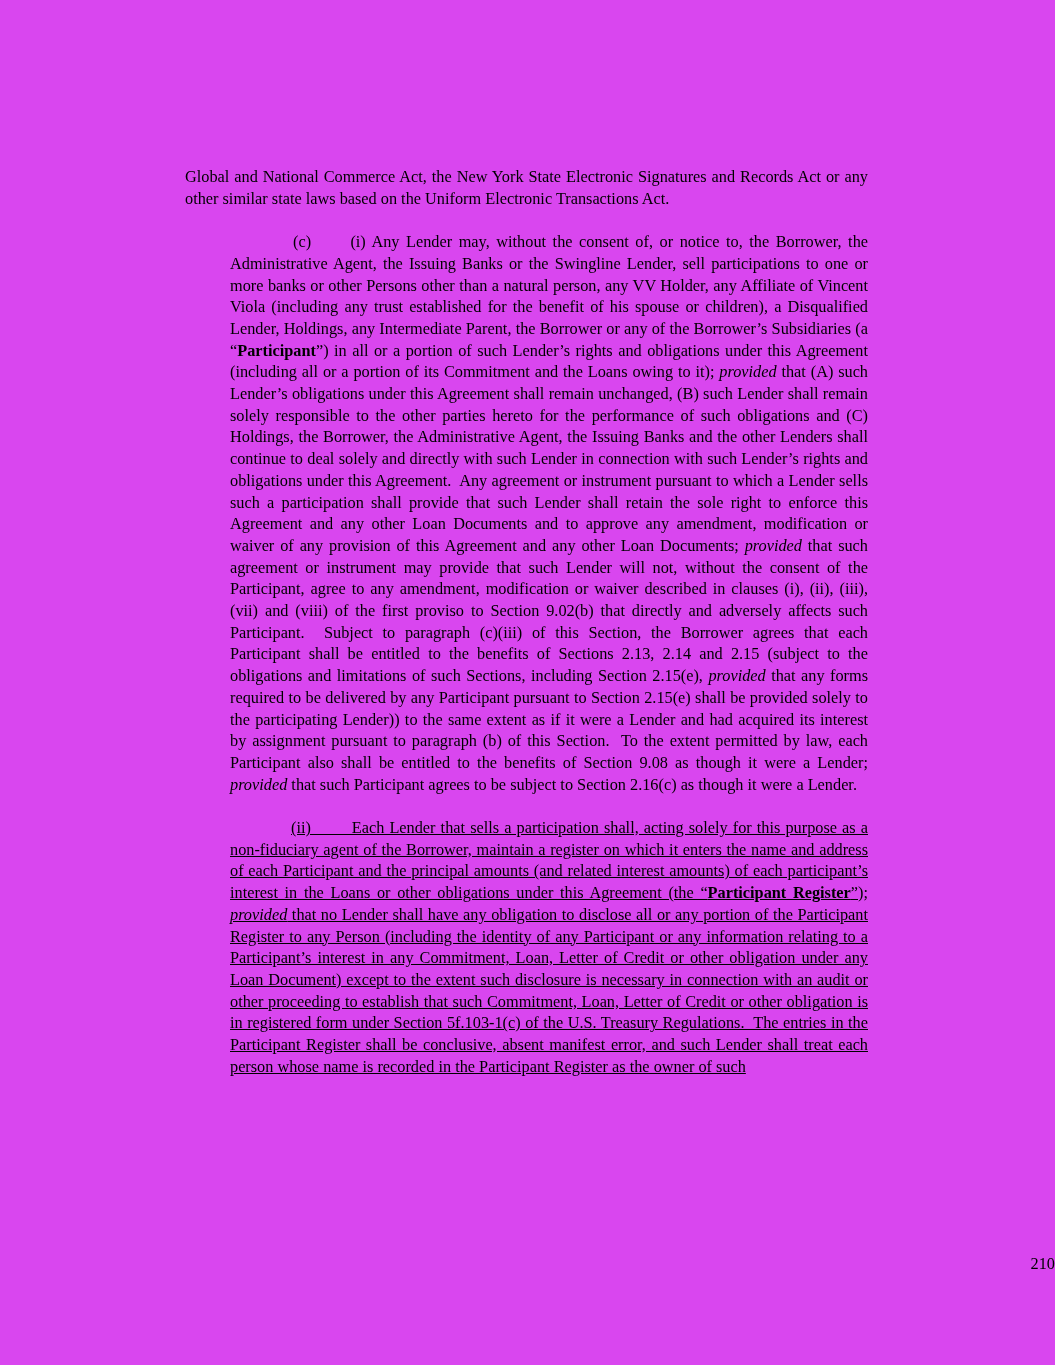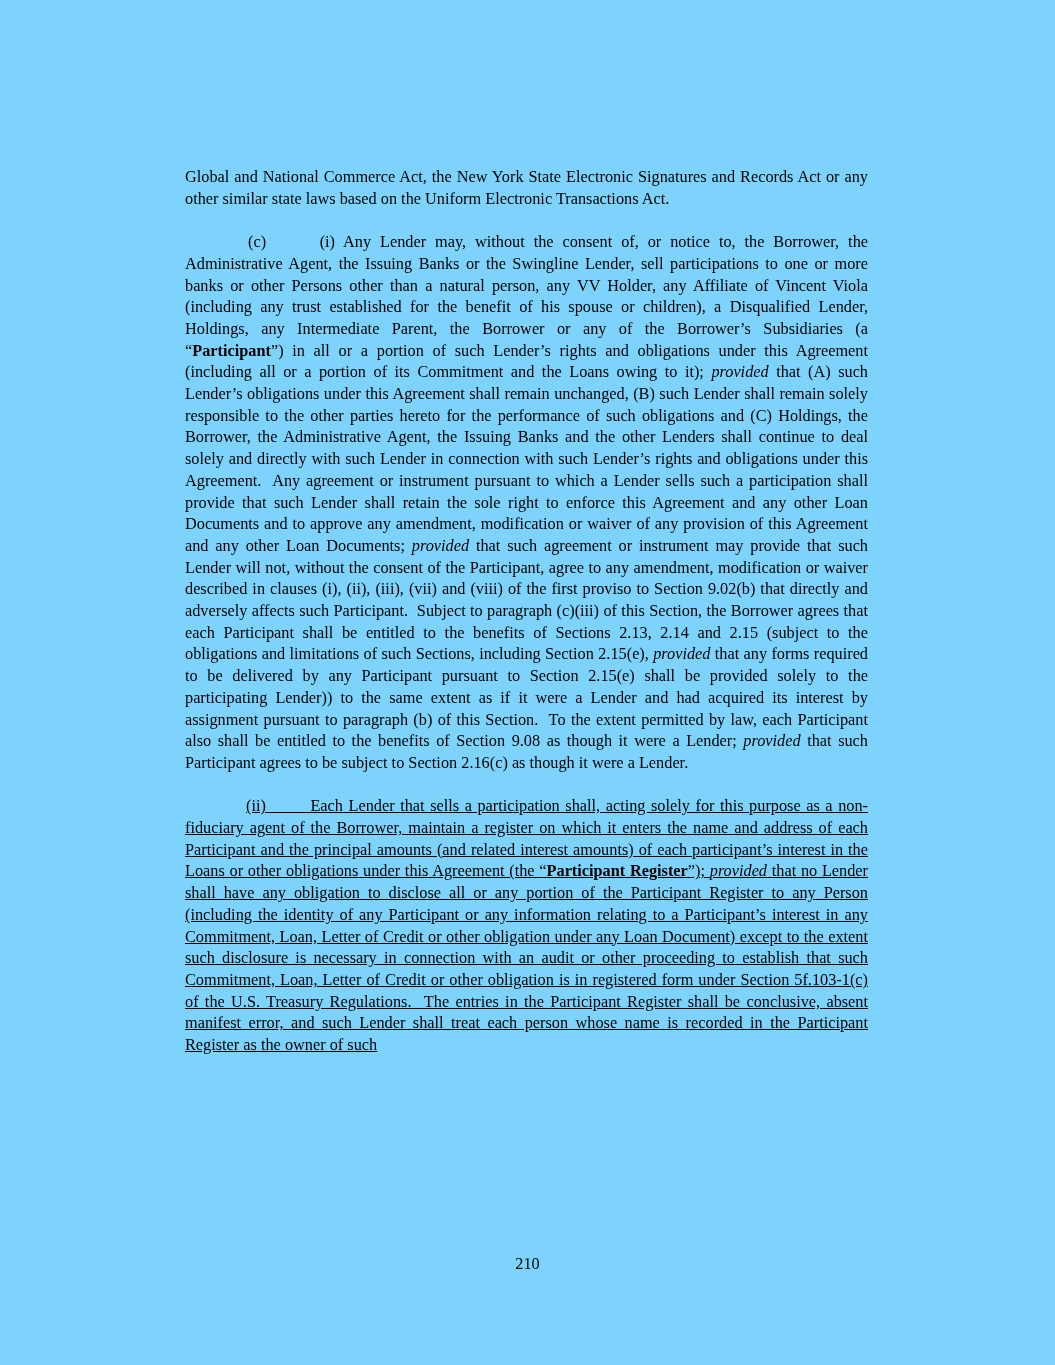--- a/index.html
+++ b/index.html
@@ -4,55 +4,56 @@
 <style>
   html, body {
     margin: 0;
     padding: 0;
     background: #ffffff;
   }
   .page {
     position: relative;
     width: 1055px;
     height: 1365px;
-    background: #7dd3fc;
+    background: #d946ef;
     font-family: "Liberation Serif", "DejaVu Serif", serif;
     font-size: 16.3px;
     line-height: 21.7px;
     color: #000000;
   }
   .content {
     position: absolute;
     left: 185px;
     top: 166px;
     width: 683px;
   }
   p.para {
     margin: 0;
     text-align: justify;
   }
   p.para + p.para {
     margin-top: 21.7px;
+    margin-left: 45px;
   }
   .indent-block {
     margin-left: 40px;
   }
   .fli-c {
     text-indent: 63px;
   }
   .fli-ii {
     text-indent: 61px;
     text-decoration: underline;
   }
   .page-number {
     position: absolute;
     top: 1253px;
     left: 0;
     width: 100%;
-    text-align: center;
+    text-align: right;
   }
 </style>
 </head>
 <body>
 
 <div class="page">
   <div class="content">
     <p class="para indent-block"><span>Global and National Commerce Act, the New York State Electronic Signatures and Records Act or any other similar state laws based on the Uniform Electronic Transactions Act.</span></p>
     <p class="para fli-c"><span>(c)&nbsp;&nbsp;&nbsp;&nbsp;&nbsp;&nbsp;(i) Any Lender may, without the consent of, or notice to, the Borrower, the Administrative Agent, the Issuing Banks or the Swingline Lender, sell participations to one or more banks or other Persons other than a natural person, any VV Holder, any Affiliate of Vincent Viola (including any trust established for the benefit of his spouse or children), a Disqualified Lender, Holdings, any Intermediate Parent, the Borrower or any of the Borrower’s Subsidiaries (a “</span><span style="font-weight: bold;">Participant</span><span>”) in all or a portion of such Lender’s rights and obligations under this Agreement (including all or a portion of its Commitment and the Loans owing to it); </span><span style="font-style: italic;">provided</span><span> that (A) such Lender’s obligations under this Agreement shall remain unchanged, (B) such Lender shall remain solely responsible to the other parties hereto for the performance of such obligations and (C) Holdings, the Borrower, the Administrative Agent, the Issuing Banks and the other Lenders shall continue to deal solely and directly with such Lender in connection with such Lender’s rights and obligations under this Agreement.&nbsp; Any agreement or instrument pursuant to which a Lender sells such a participation shall provide that such Lender shall retain the sole right to enforce this Agreement and any other Loan Documents and to approve any amendment, modification or waiver of any provision of this Agreement and any other Loan Documents; </span><span style="font-style: italic;">provided</span><span> that such agreement or instrument may provide that such Lender will not, without the consent of the Participant, agree to any amendment, modification or waiver described in clauses (i), (ii), (iii), (vii) and (viii) of the first proviso to Section 9.02(b) that directly and adversely affects such Participant.&nbsp; Subject to paragraph (c)(iii) of this Section, the Borrower agrees that each Participant shall be entitled to the benefits of Sections 2.13, 2.14 and 2.15 (subject to the obligations and limitations of such Sections, including Section 2.15(e), </span><span style="font-style: italic;">provided</span><span> that any forms required to be delivered by any Participant pursuant to Section 2.15(e) shall be provided solely to the participating Lender)) to the same extent as if it were a Lender and had acquired its interest by assignment pursuant to paragraph (b) of this Section.&nbsp; To the extent permitted by law, each Participant also shall be entitled to the benefits of Section 9.08 as though it were a Lender; </span><span style="font-style: italic;">provided</span><span> that such Participant agrees to be subject to Section 2.16(c) as though it were a Lender.</span></p>
     <p class="para indent-block fli-ii"><span>(ii)&nbsp;&nbsp;&nbsp;&nbsp;&nbsp;&nbsp;&nbsp;&nbsp;Each Lender that sells a participation shall, acting solely for this purpose as a non-fiduciary agent of the Borrower, maintain a register on which it enters the name and address of each Participant and the principal amounts (and related interest amounts) of each participant’s interest in the Loans or other obligations under this Agreement (the “</span><span style="font-weight: bold;">Participant Register</span><span>”); </span><span style="font-style: italic;">provided</span><span> that no Lender shall have any obligation to disclose all or any portion of the Participant Register to any Person (including the identity of any Participant or any information relating to a Participant’s interest in any Commitment, Loan, Letter of Credit or other obligation under any Loan Document) except to the extent such disclosure is necessary in connection with an audit or other proceeding to establish that such Commitment, Loan, Letter of Credit or other obligation is in registered form under Section 5f.103-1(c) of the U.S. Treasury Regulations.&nbsp; The entries in the Participant Register shall be conclusive, absent manifest error, and such Lender shall treat each person whose name is recorded in the Participant Register as the owner of such</span></p>

